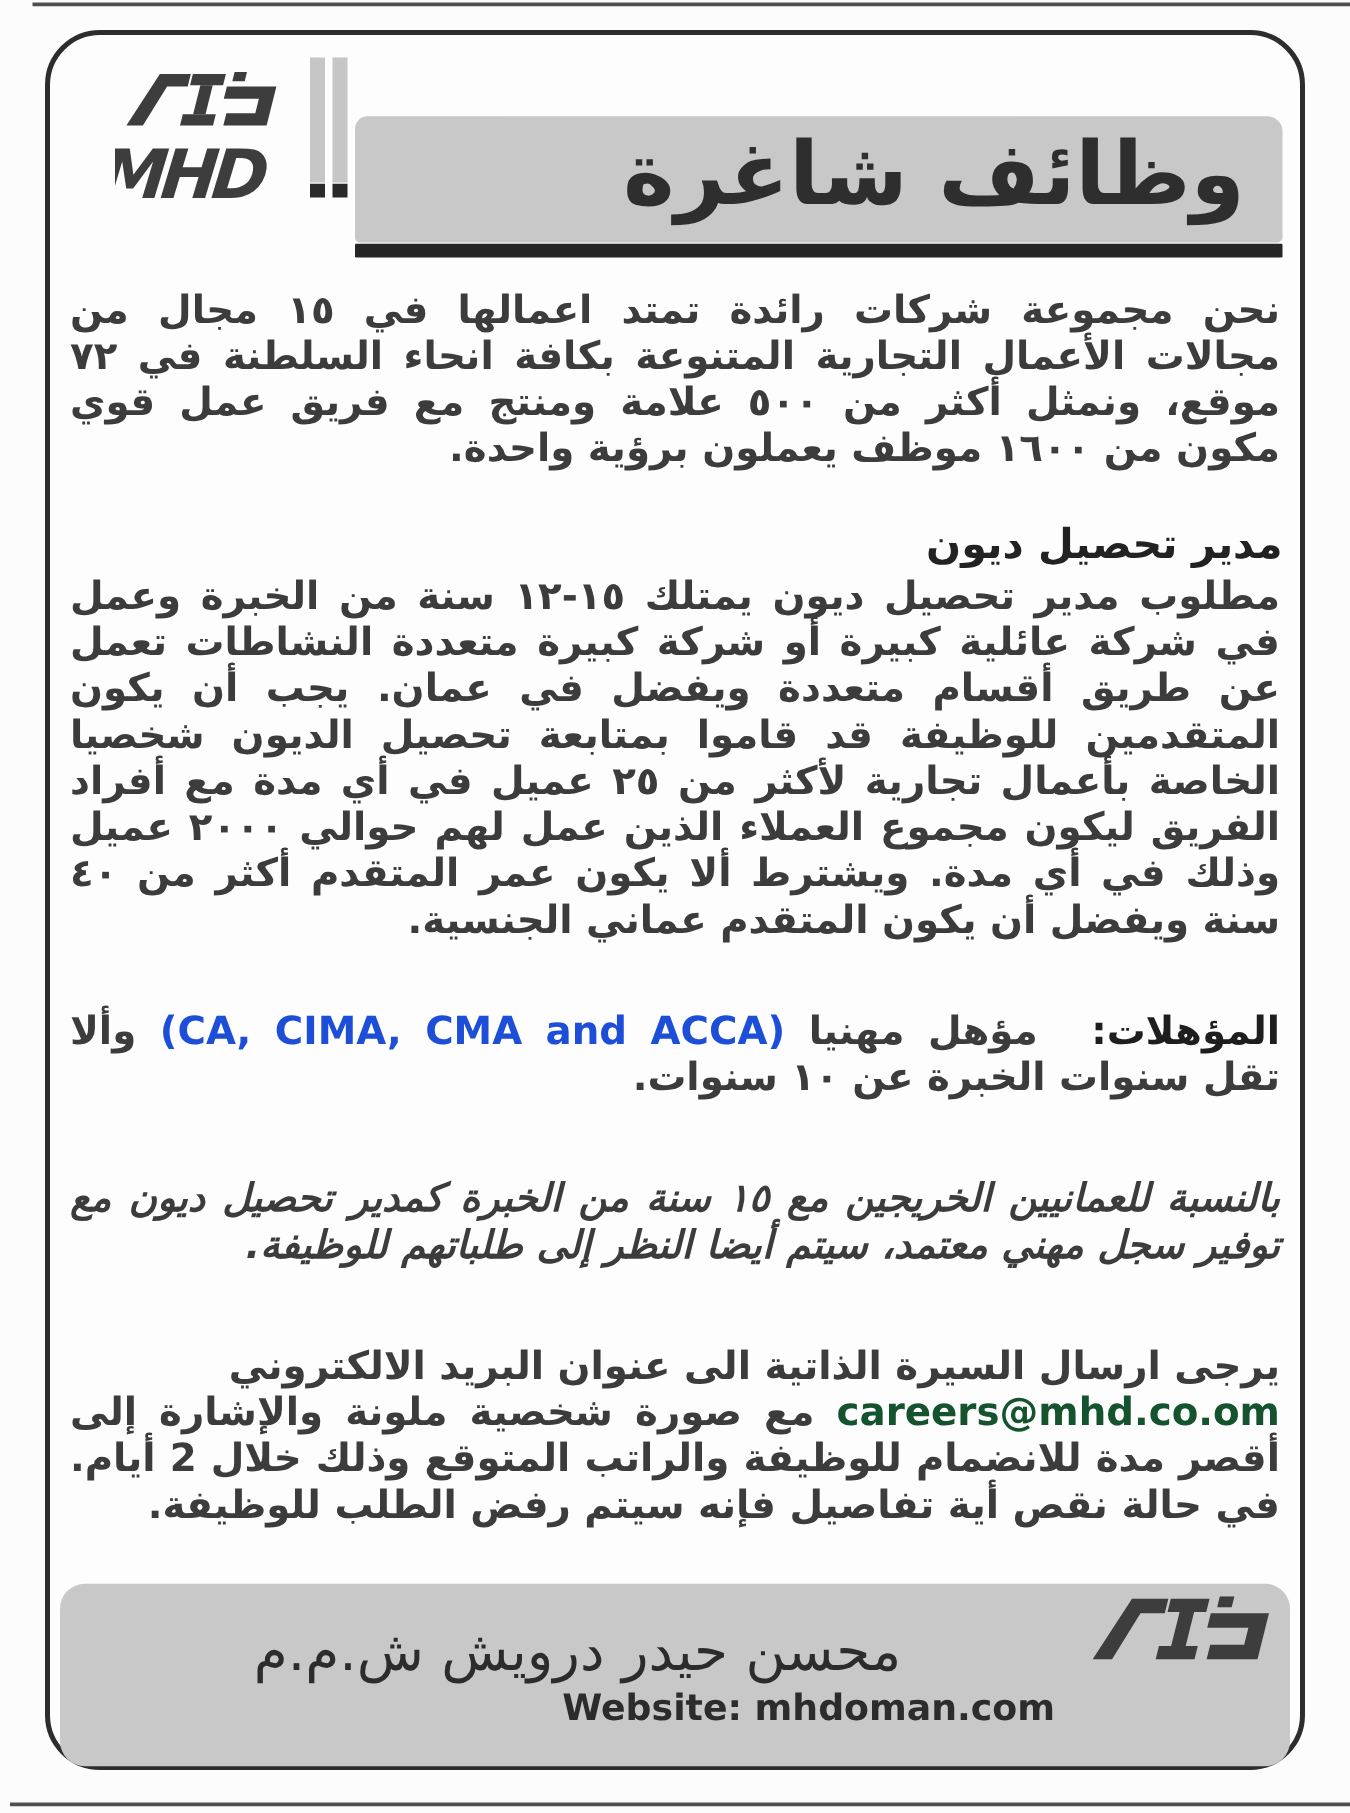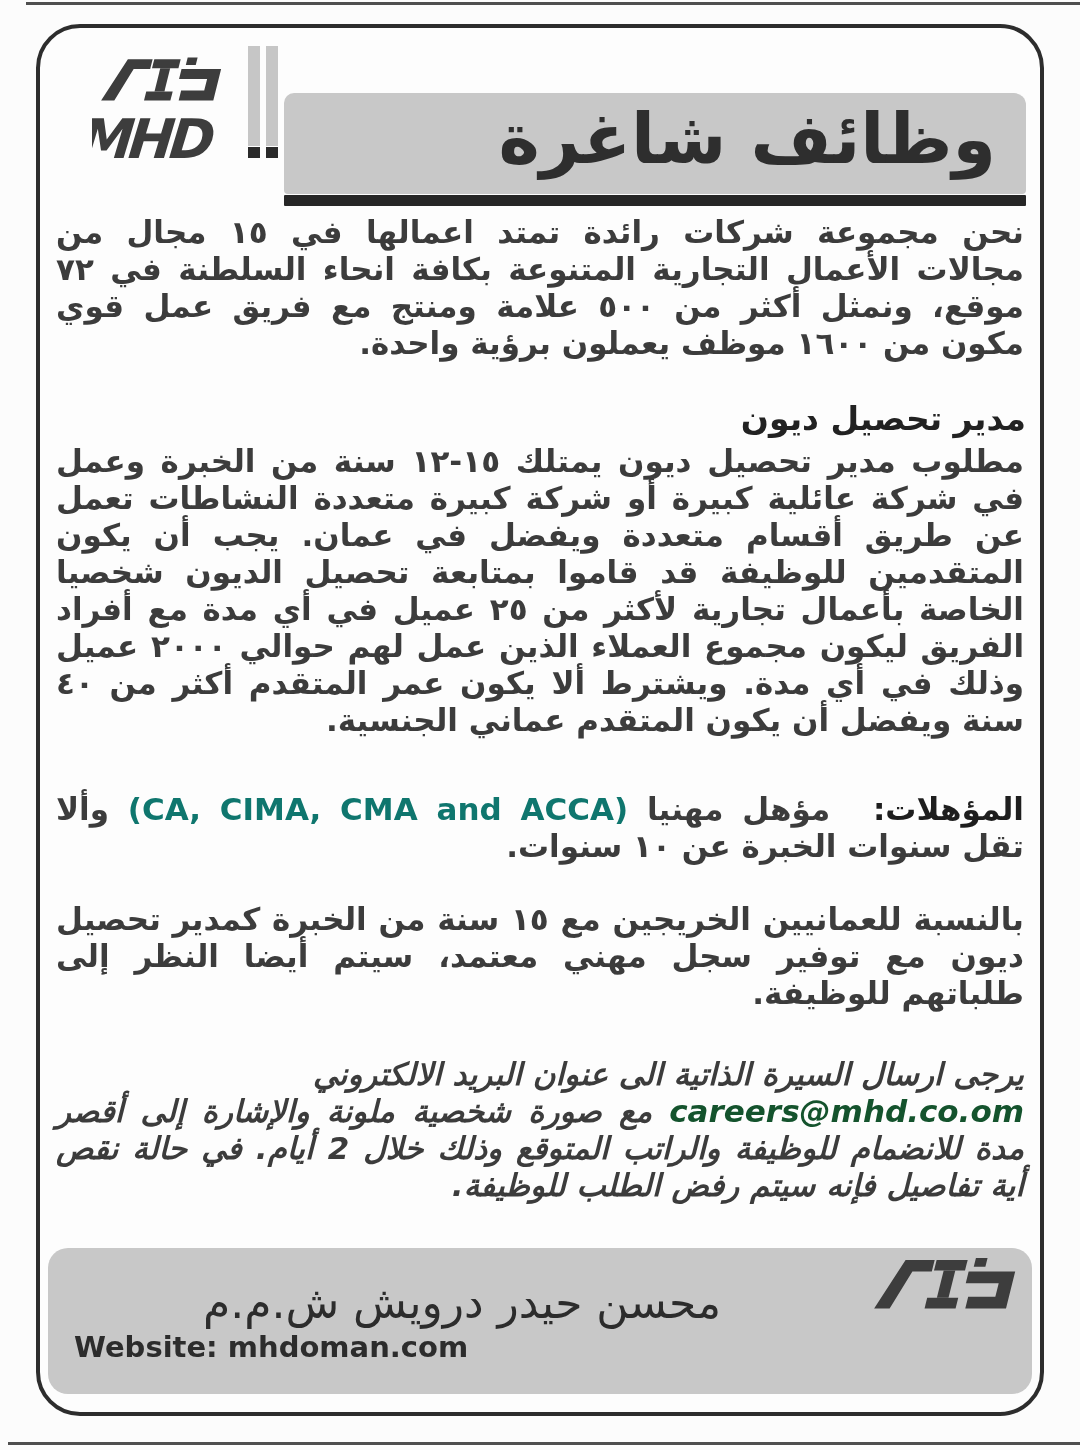--- a/index.html
+++ b/index.html
@@ -42,51 +42,51 @@
   .mhd-text { font-family:"DejaVu Sans", sans-serif; font-weight:bold; font-style:italic; }
 
   
   .para {
     direction:rtl; text-align:justify;
     font-size:31px; font-weight:bold; color:#3c3c3c;
     line-height:37px;
     margin:0 2px;
   }
   .para .label { color:#1e1e1e;margin-left:24px; }
-  .latin { font-weight:bold; color:#0f766e; }
-  .intro-para { margin-top:8px; }
+  .latin { font-weight:bold; color:#1d4ed8; }
+  .intro-para { margin-top:24px; }
   .job-heading {
     direction:rtl; 
     font-size:33px; font-weight:bold; color:#222;
     margin-top:37px; margin-bottom:5px;
   }
   .quals-para  { margin-top:52px; }
-  .omani-para  { margin-top:36px; }
-  .apply-para  { margin-top:44px;font-style:italic; }
+  .omani-para  { margin-top:60px;font-style:italic; }
+  .apply-para  { margin-top:60px; }
   .email { color:#14532d; }
 
   
   .footer-box {
     margin-top:44px; margin-left:-6px; margin-right:-6px;
     background:#c8c8c8; border-radius:20px;
     height:146px;
     direction:rtl;
     display:flex; align-items:center;
     padding:4px 10px 4px 16px;
   }
   .footer-logo { width:172px; flex:0 0 auto; margin-top:6px; }
   .footer-text { flex:1; direction:rtl; padding-left:10px; }
   .footer-company {
     text-align:center; font-size:44px; font-weight:normal; color:#2c2c2c; line-height:52px;
   }
   .footer-address {
     text-align:center; font-size:26px; font-weight:bold; color:#3a3a3a; line-height:34px;
   }
   .footer-website {
-    direction:ltr; text-align:left; padding-right:6px;
+    direction:ltr; text-align:right; padding-right:6px;
     font-size:29px; line-height:36px; font-weight:bold; color:#2c2c2c;
   }
 </style>
 </head>
 <body>
 
 <div class="page-rule-top"></div>
 <div class="page-rule-bottom"></div>
 
 <div class="ad">

